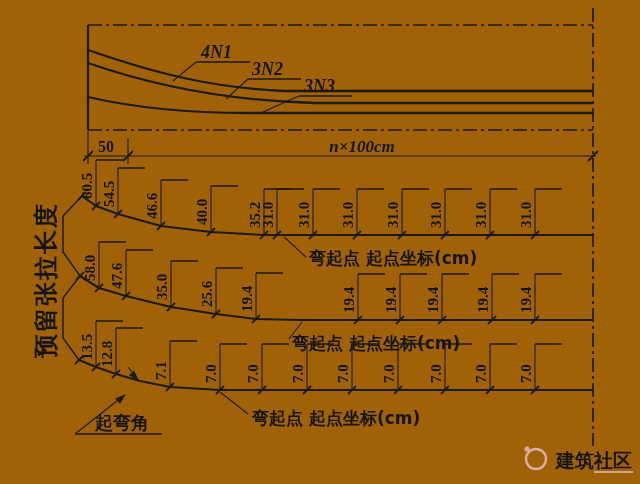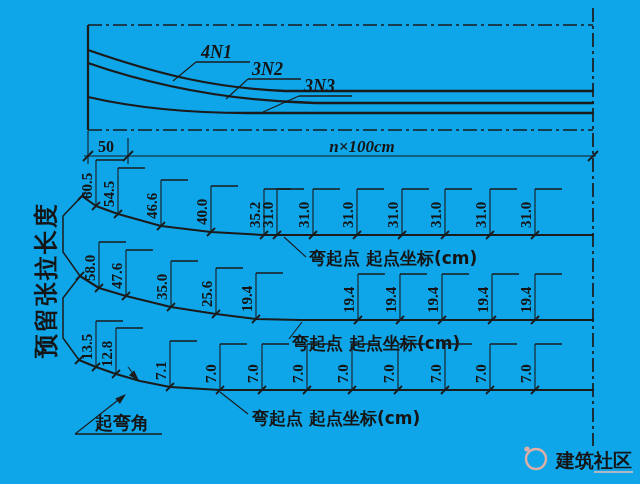--- a/index.html
+++ b/index.html
@@ -1,16 +1,16 @@
 <!DOCTYPE html>
 <html><head>
 <meta charset="utf-8">
 <style>
   html,body{margin:0;padding:0;background:#ffffff;}
-  #stage{position:relative;width:640px;height:484px;background:#0ea5e9;overflow:hidden;
+  #stage{position:relative;width:640px;height:484px;background:#a16207;overflow:hidden;
          font-family:"Liberation Sans", sans-serif;}
   svg{position:absolute;left:0;top:0;}
   .ink{stroke:#1b1b1b;fill:none;}
   .chain{stroke:#1b1b1b;fill:none;stroke-width:1.7;stroke-dasharray:14 4 3 4;}
   .solid2{stroke-width:2.2;}
   .tendon{stroke:#1b1b1b;fill:none;stroke-width:2.3;stroke-linecap:round;}
   .curve{stroke:#1b1b1b;fill:none;stroke-width:2.1;stroke-linejoin:round;stroke-linecap:round;}
   .thin{stroke:#1b1b1b;stroke-width:1.1;}
   .med{stroke:#1b1b1b;stroke-width:1.5;}
   .slash{stroke:#1b1b1b;stroke-width:1.8;}

